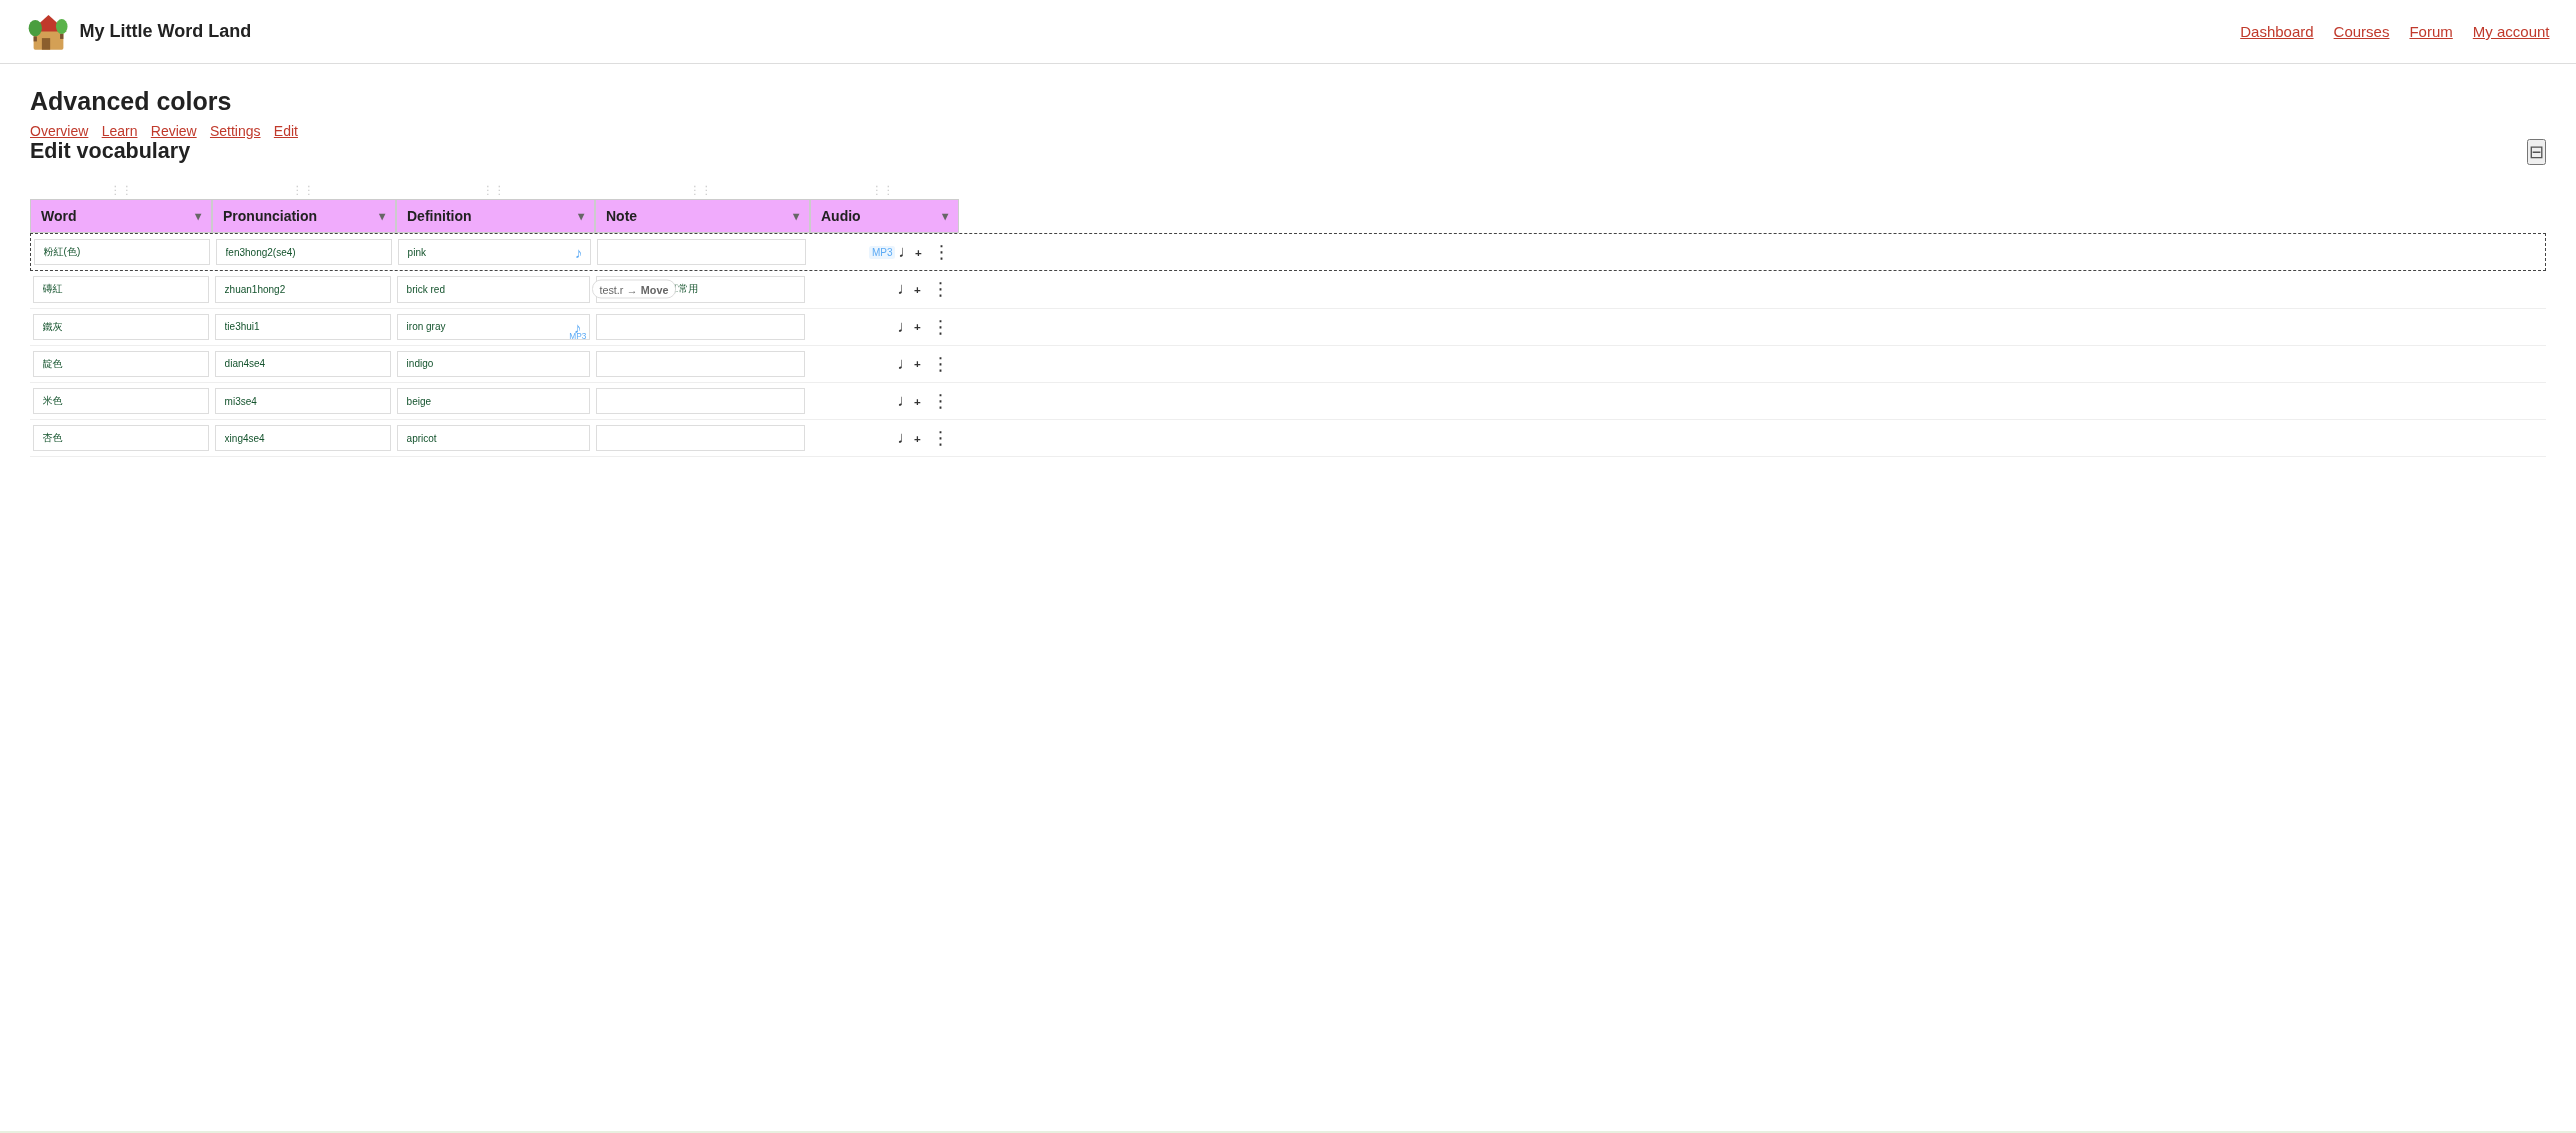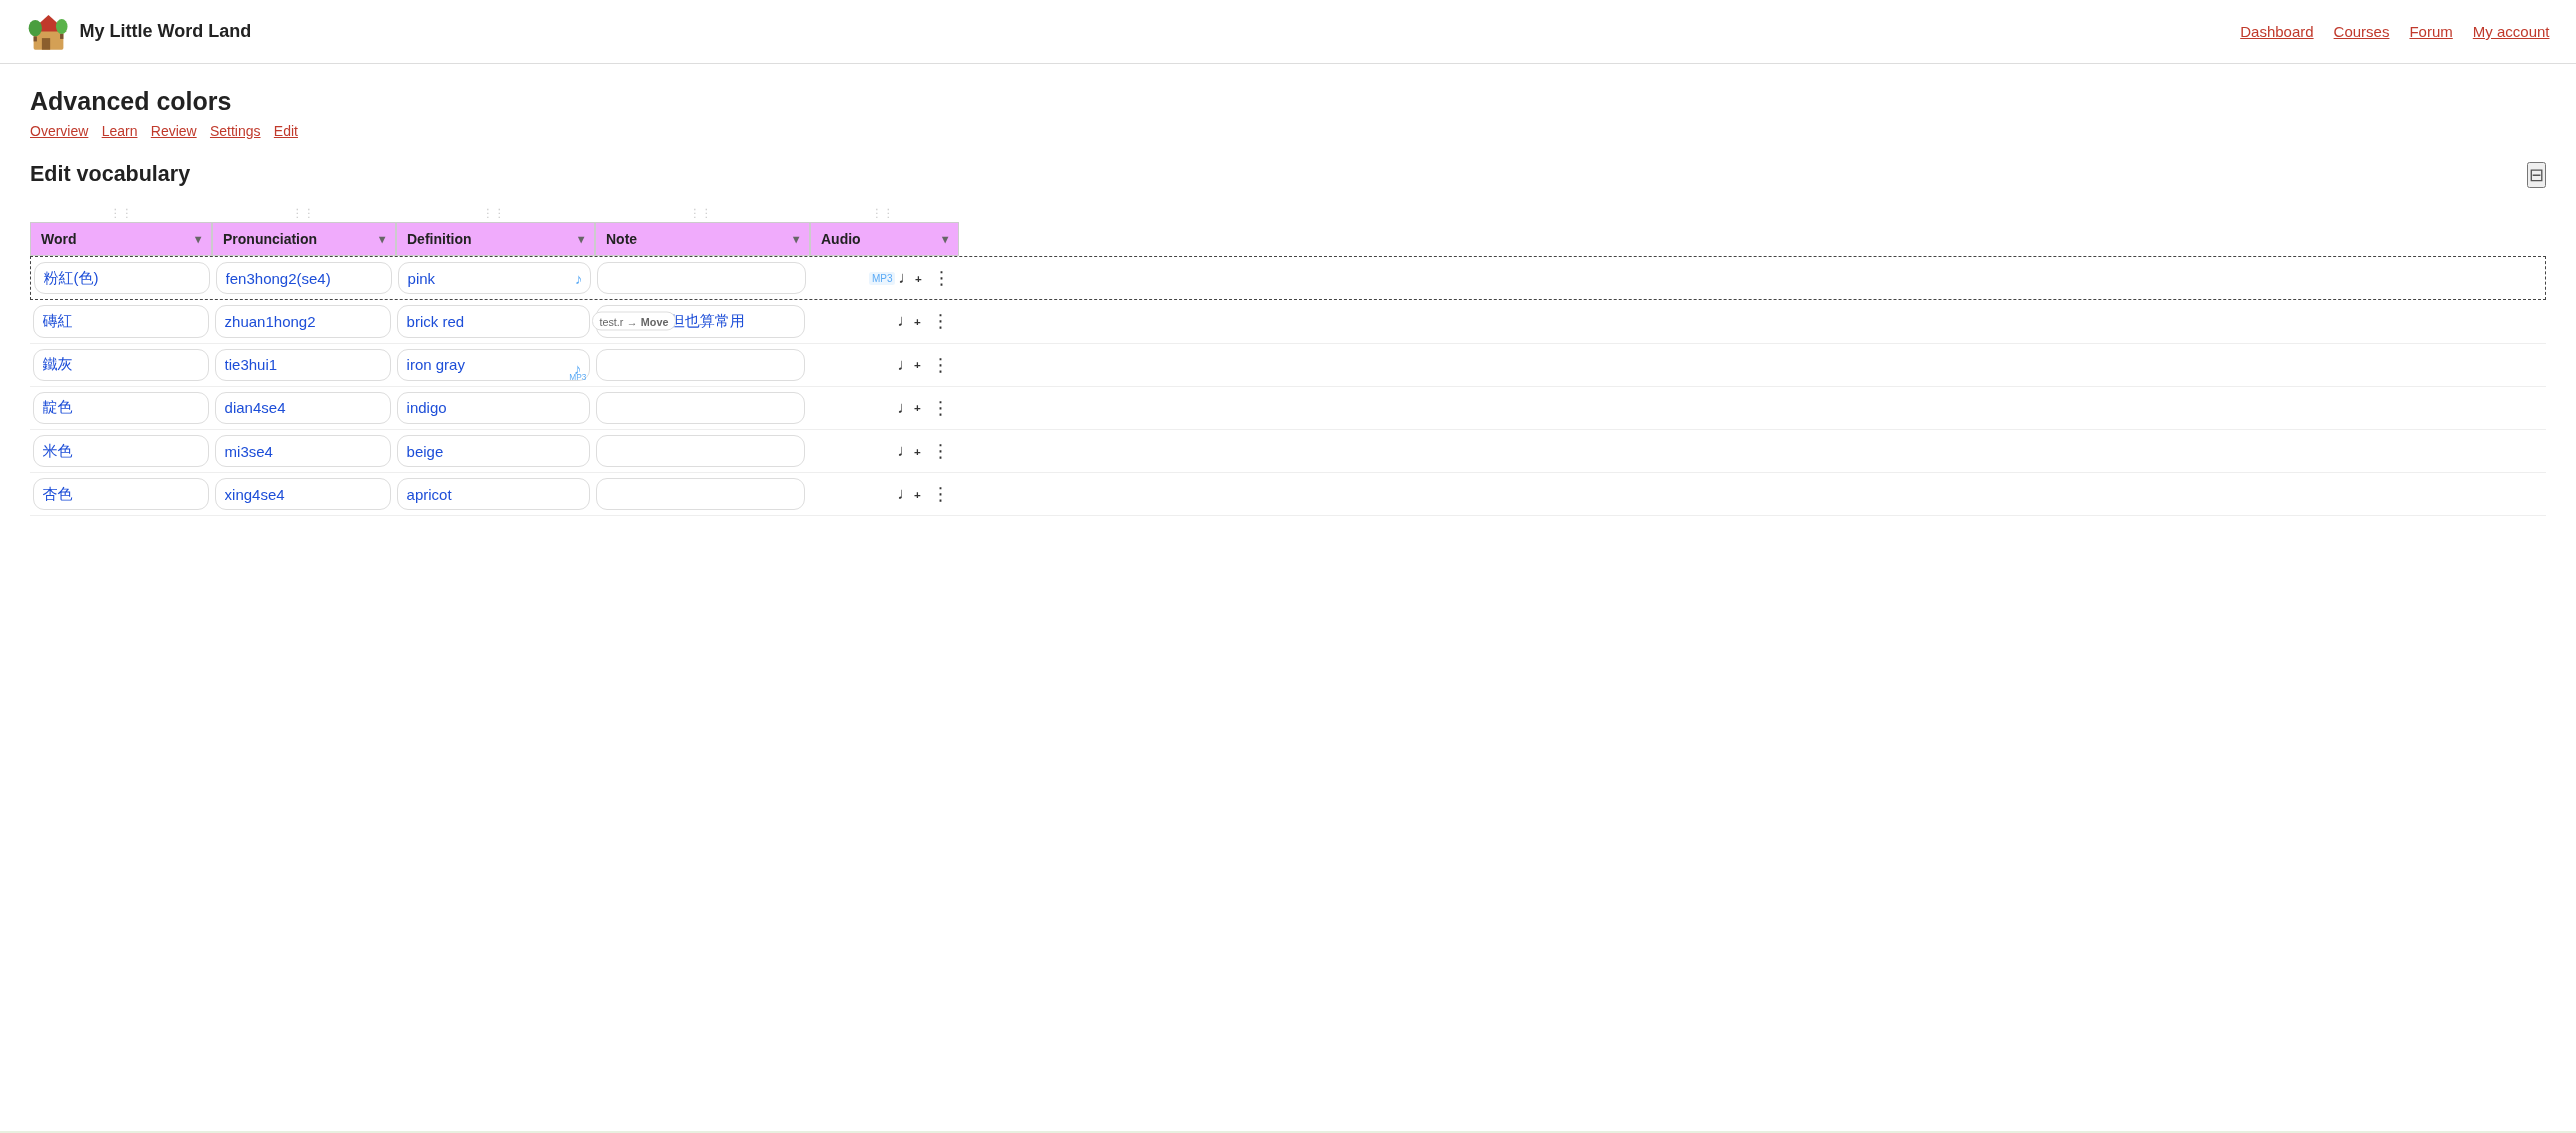--- a/index.html
+++ b/index.html
@@ -47,21 +47,20 @@
     }
     .page-title {
       font-size: 25px;
       font-weight: bold;
       color: #222;
       margin-bottom: 6.6px;
     }
     .breadcrumb-links {
       display: flex;
       gap: 13.3px;
-      margin-bottom: 23px;
     }
     .breadcrumb-links a {
       color: #c0392b;
       text-decoration: underline;
       font-size: 14px;
       cursor: pointer;
     }
     .section-header {
       display: flex;
       align-items: center;
@@ -113,26 +112,26 @@
       display: flex;
       align-items: center;
       border-bottom: 0.8px solid #eee;
     }
     .vocab-row.first-row {
       border: 1.7px dashed #333;
     }
     .cell-input {
       width: 100%;
       border: 0.8px solid #ddd;
-      border-radius: 11px;
+      border-radius: 0;
       padding: 6.6px 8.3px;
-      font-size: 15px;
+      font-size: 10px;
       outline: none;
       background: white;
-      color: #1d4ed8;
+      color: #14532d;
     }
     .cell-wrap {
       padding: 5px 3.3px;
       position: relative;
     }
 
     .audio-add-btn {
       background: none;
       border: none;
       cursor: pointer;

